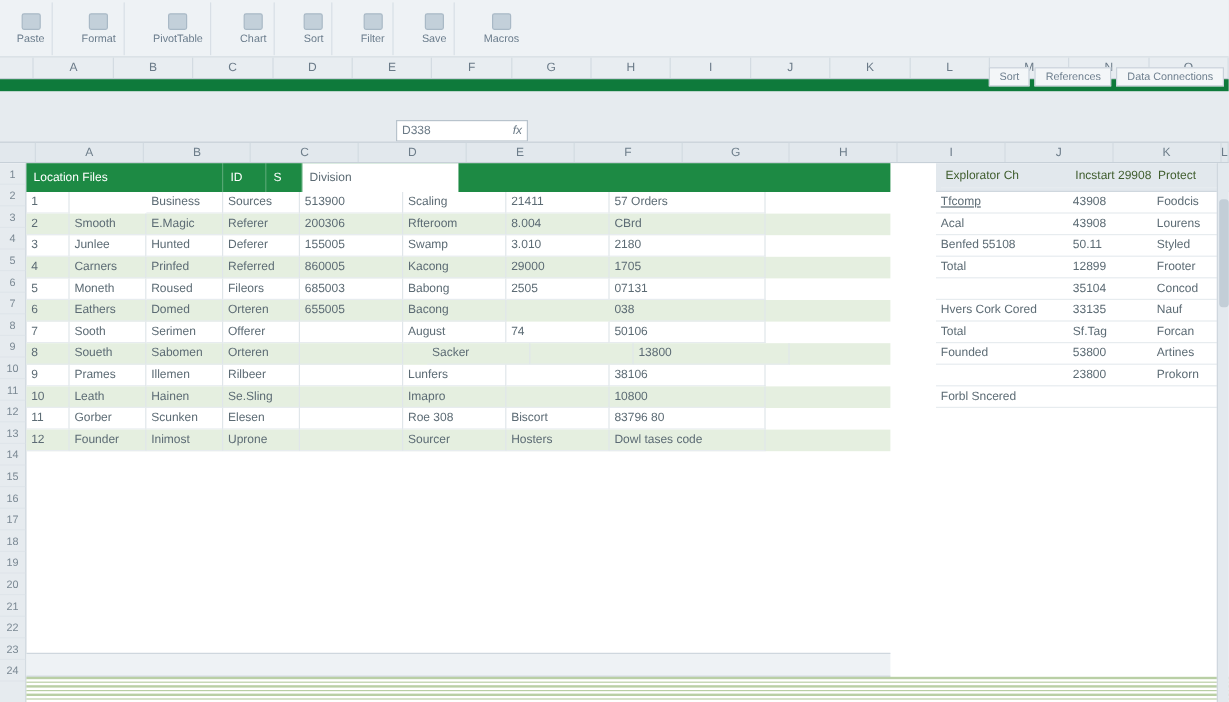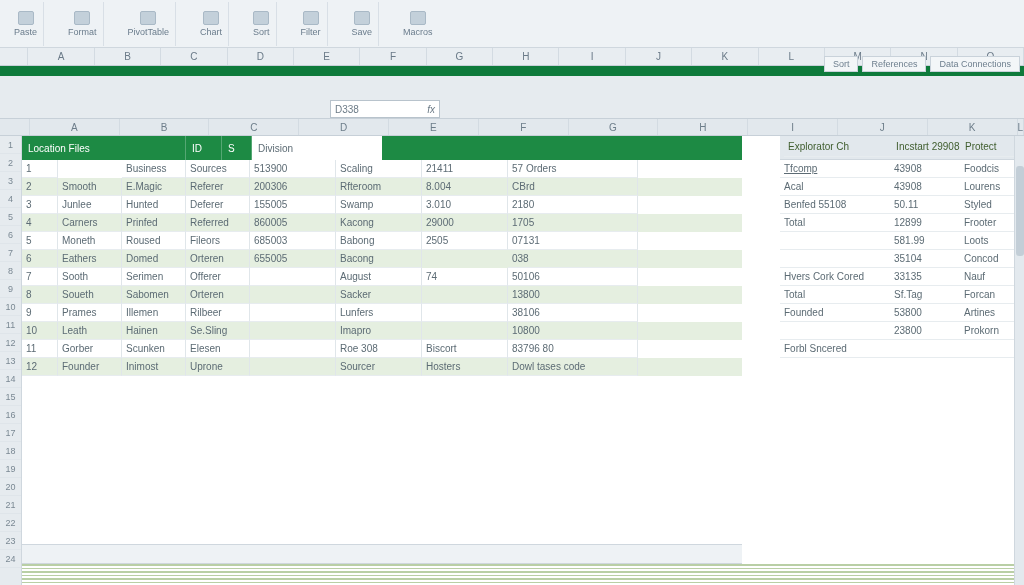--- a/index.html
+++ b/index.html
@@ -251,21 +251,21 @@
           <div class="dcell" style="width: 86px;">August</div>
           <div class="dcell" style="width: 86px;">74</div>
           <div class="dcell" style="width: 130px;">50106</div>
         </div>
         <div class="drow alt">
           <div class="dcell" style="width: 36px;">8</div>
           <div class="dcell" style="width: 64px;">Soueth</div>
           <div class="dcell" style="width: 64px;">Sabomen</div>
           <div class="dcell" style="width: 64px;">Orteren</div>
           <div class="dcell" style="width: 86px;"></div>
-          <div class="dcell" style="width: 86px;">Sacker</div>
+          <div class="dcell" style="width: 86px; margin-left: 20px;">Sacker</div>
           <div class="dcell" style="width: 86px;"></div>
           <div class="dcell" style="width: 130px;">13800</div>
         </div>
         <div class="drow">
           <div class="dcell" style="width: 36px;">9</div>
           <div class="dcell" style="width: 64px;">Prames</div>
           <div class="dcell" style="width: 64px;">Illemen</div>
           <div class="dcell" style="width: 64px;">Rilbeer</div>
           <div class="dcell" style="width: 86px;"></div>
           <div class="dcell" style="width: 86px;">Lunfers</div>
@@ -327,25 +327,20 @@
           <div class="rcell" style="width: 70px;">50.11</div>
           <div class="rcell" style="width: 60px;">Styled</div>
         </div>
         <div class="rrow">
           <div class="rcell" style="width: 110px;">Total</div>
           <div class="rcell" style="width: 70px;">12899</div>
           <div class="rcell" style="width: 60px;">Frooter</div>
         </div>
         <div class="rrow">
           <div class="rcell" style="width: 110px;"></div>
-          <div class="rcell" style="width: 70px;">581.99</div>
-          <div class="rcell" style="width: 60px;">Loots</div>
-        </div>
-        <div class="rrow">
-          <div class="rcell" style="width: 110px;"></div>
           <div class="rcell" style="width: 70px;">35104</div>
           <div class="rcell" style="width: 60px;">Concod</div>
         </div>
         <div class="rrow">
           <div class="rcell" style="width: 110px;">Hvers Cork Cored</div>
           <div class="rcell" style="width: 70px;">33135</div>
           <div class="rcell" style="width: 60px;">Nauf</div>
         </div>
         <div class="rrow">
           <div class="rcell" style="width: 110px;">Total</div>

